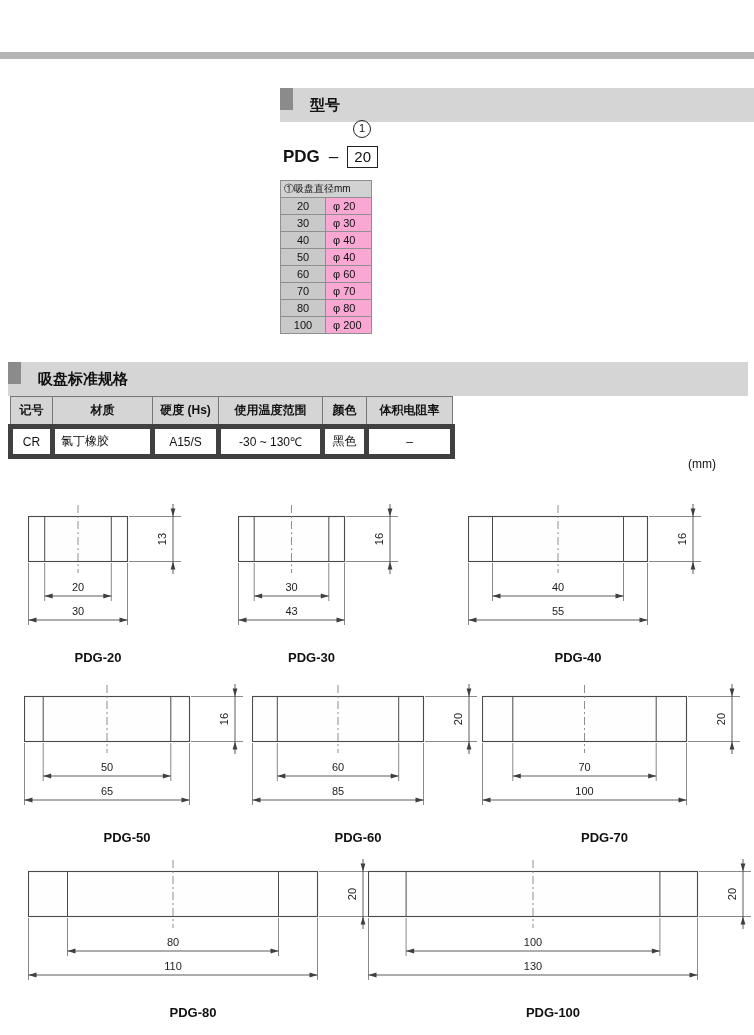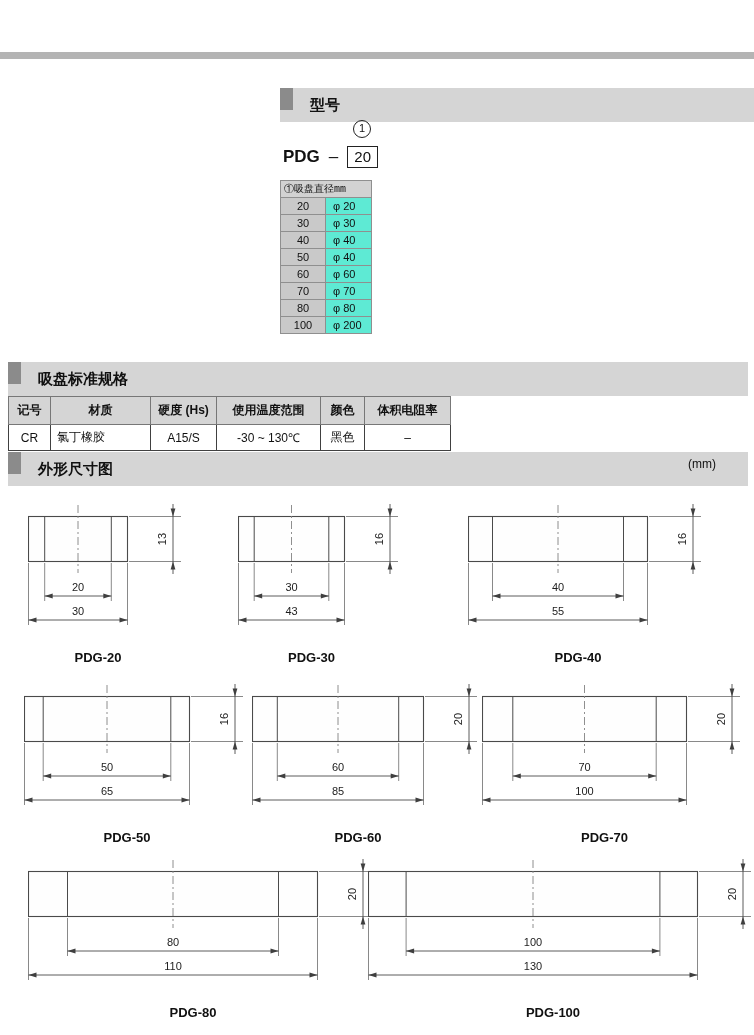--- a/index.html
+++ b/index.html
@@ -21,29 +21,29 @@
   .circle-digit { position:absolute; left:353px; top:120px; width:18px; height:18px;
                   border:1.5px solid #222; border-radius:50%; font-size:11px; line-height:15px; text-align:center; }
   .model-line { position:absolute; left:283px; top:146px; font-size:17px; font-weight:700;
                 display:flex; align-items:center; }
   .model-sep { margin:0 9px; font-weight:400; }
   .model-box { border:1.5px solid #222; padding:0 6px; min-width:30px; text-align:center;
                font-size:15px; line-height:20px; font-weight:400; }
 
   .dia-table { position:absolute; left:280px; top:180px; border-collapse:collapse; font-size:11px; }
   .dia-table th { border:1px solid #8f8f8f; background:#d2d2d2; font-weight:400; font-size:10px;
-                  text-align:left; padding:1px 3px;font-family:Liberation Mono, monospace; }
+                  text-align:left; padding:1px 3px; }
   .dia-table td { border:1px solid #8f8f8f; height:17px; padding:1px 0; }
   .dia-table td.dia-code { width:45px; background:#c9c9c9; text-align:center; }
-  .dia-table td.dia-val  { width:46px; background:#5eead4; padding-left:7px; }
+  .dia-table td.dia-val  { width:46px; background:#f9a8d4; padding-left:7px; }
 
   .spec-table { position:absolute; left:8px; top:396px; border-collapse:collapse; font-size:12px;
                 border:1px solid #555; }
   .spec-table th { background:#d5d5d5; border:1px solid #777; font-weight:700; padding:5px 5px; }
-  .spec-table td { border:1px solid #404040; padding:4px 6px; text-align:center; background:#fff; }
+  .spec-table td { border:5px solid #404040; padding:4px 6px; text-align:center; background:#fff; }
   .spec-table td.left { text-align:left;margin-left:36px; }
   .spec-table th:nth-child(1){ width:42px; }
   .spec-table th:nth-child(2){ width:100px; }
   .spec-table th:nth-child(3){ width:66px; }
   .spec-table th:nth-child(4){ width:104px; }
   .spec-table th:nth-child(5){ width:44px; }
   .spec-table th:nth-child(6){ width:86px;margin-top:21px; }
 
   .units-note { position:absolute; left:688px; top:457px; font-size:12px; }
 
@@ -134,24 +134,20 @@
           <td>CR</td>
           <td class="left">氯丁橡胶</td>
           <td>A15/S</td>
           <td>-30 ~ 130℃</td>
           <td>黑色</td>
           <td>–</td>
         </tr>
       </tbody>
   </table>
 
-  <div class="section-bar" id="dim-bar">
-    <div class="marker"></div>
-    <div class="label">外形尺寸图</div>
-  </div>
   <div class="units-note">(mm)</div>
 
   <div id="drawings">
       <div class="draw-cell" style="left: 28px; top: 10px;">
         <svg width="162" height="148" viewBox="0 0 162 148" style="font-family:'Liberation Sans',sans-serif">
           <rect x="0.5" y="16.5" width="99" height="45" fill="#fefefe" stroke="#4a4a4a" stroke-width="1.1"></rect>
           <line x1="16.7" y1="17" x2="16.7" y2="61.5" stroke="#4a4a4a" stroke-width="1"></line>
           <line x1="83.3" y1="17" x2="83.3" y2="61.5" stroke="#4a4a4a" stroke-width="1"></line>
           <line x1="50" y1="5" x2="50" y2="73" stroke="#828282" stroke-width="0.9" stroke-dasharray="8 3 2 3"></line>
           <line x1="16.7" y1="63" x2="16.7" y2="101" stroke="#6b6b6b" stroke-width="0.8"></line>

